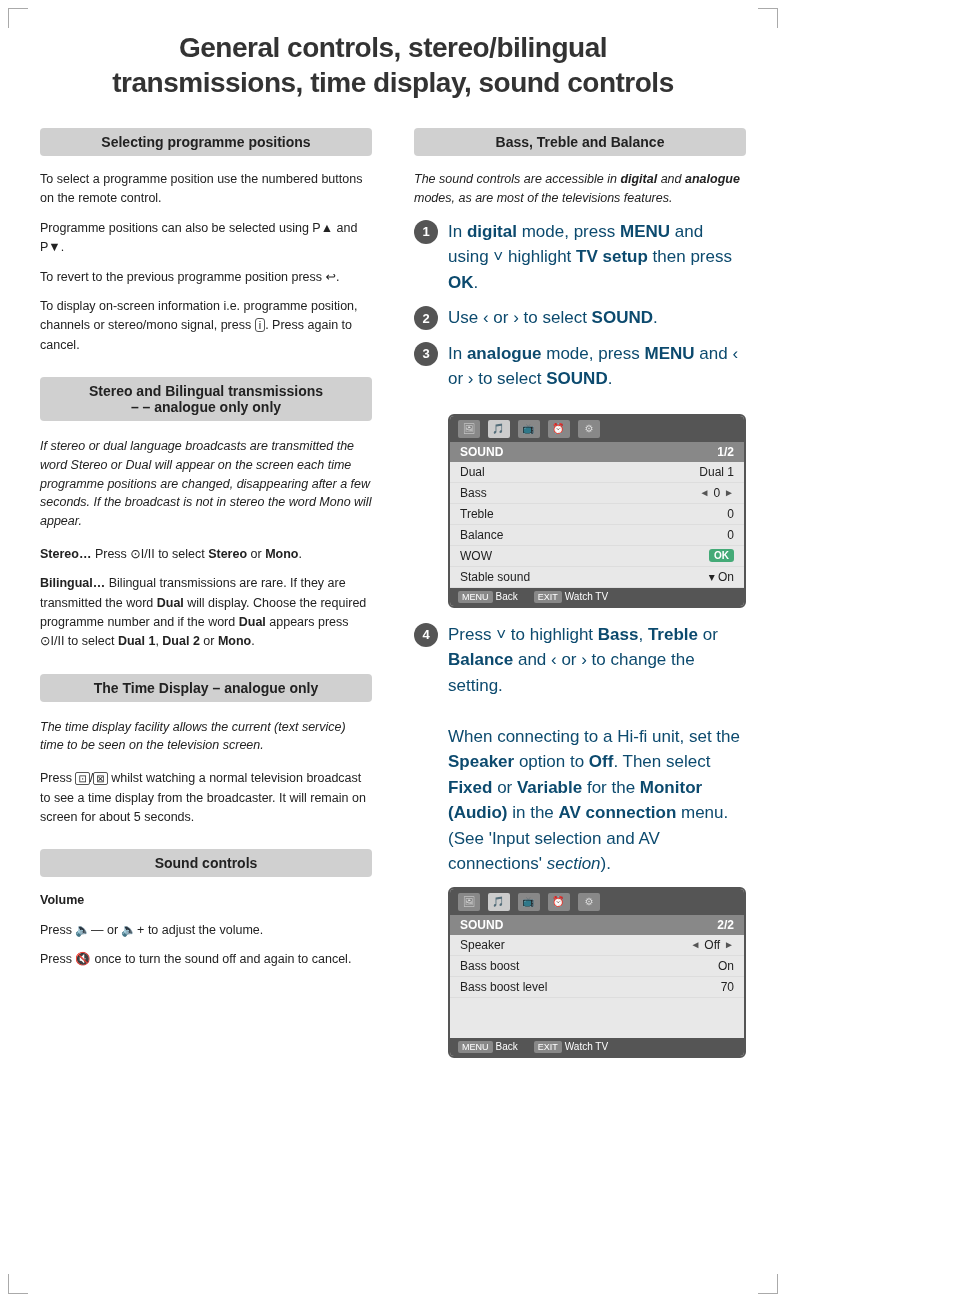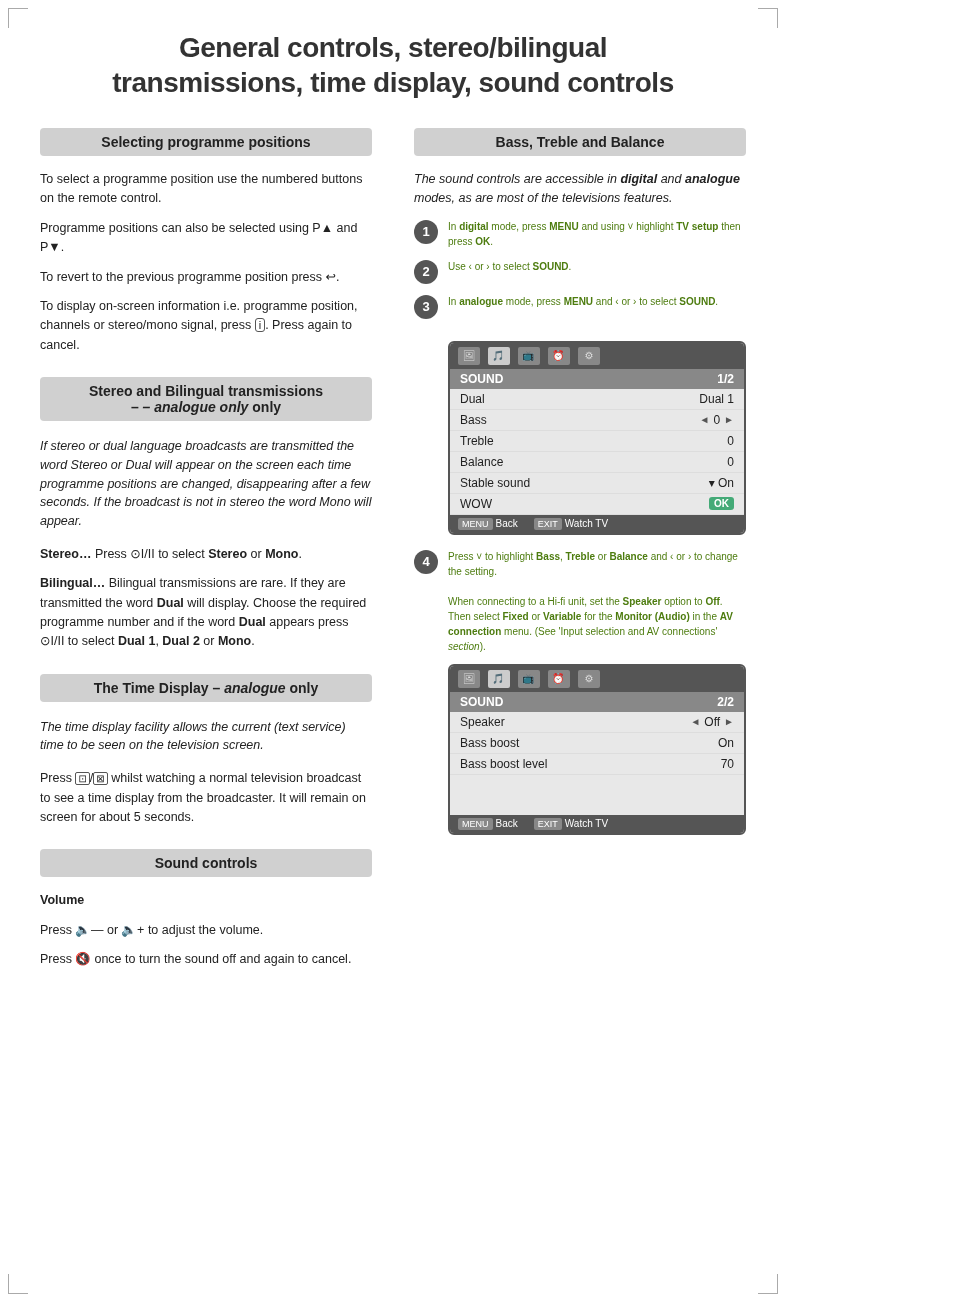--- a/index.html
+++ b/index.html
@@ -58,21 +58,20 @@
       border-radius: 4px;
       text-align: center;
       padding: 6px 12px;
       font-size: 14px;
       font-weight: bold;
       color: #222;
       margin-bottom: 14px;
     }
     .section-header .analogue {
       font-weight: bold;
-      font-style: italic;
     }
 
     
     .body-text {
       font-size: 12.5px;
       line-height: 1.55;
       margin-bottom: 10px;
       color: #222;
     }
     .body-text b { font-weight: bold; }
@@ -106,23 +105,23 @@
       color: #fff;
       border-radius: 50%;
       display: flex;
       align-items: center;
       justify-content: center;
       font-size: 13px;
       font-weight: bold;
       margin-top: 1px;
     }
     .step-text {
-      font-size: 10px;
+      font-size: 17px;
       line-height: 1.5;
-      color: #4d7c0f;
+      color: #0c4a6e;
     }
 
     
     .tv-menu {
       border: 2px solid #555;
       border-radius: 6px;
       overflow: hidden;
       margin: 10px 0 14px 34px;
       background: #f0f0f0;
       font-size: 12px;
@@ -318,28 +317,28 @@
         </div>
         <div class="tv-menu-row">
           <span>Treble</span>
           <span class="row-val">0</span>
         </div>
         <div class="tv-menu-row">
           <span>Balance</span>
           <span class="row-val">0</span>
         </div>
         <div class="tv-menu-row">
-          <span>Stable sound</span>
-          <span class="row-val">▾ On</span>
-        </div>
-        <div class="tv-menu-row">
           <span>WOW</span>
           <span class="row-val">
               <span class="ok-badge">OK</span>
             </span>
+        </div>
+        <div class="tv-menu-row">
+          <span>Stable sound</span>
+          <span class="row-val">▾ On</span>
         </div>
         <div class="tv-menu-bottombar">
           <span class="btn-label"><span class="btn-tag">MENU</span> Back</span>
           <span class="btn-label"><span class="btn-tag">EXIT</span> Watch TV</span>
         </div>
       </div>
 
       <div class="step-item">
         <div class="step-num">4</div>
         <div class="step-text">

